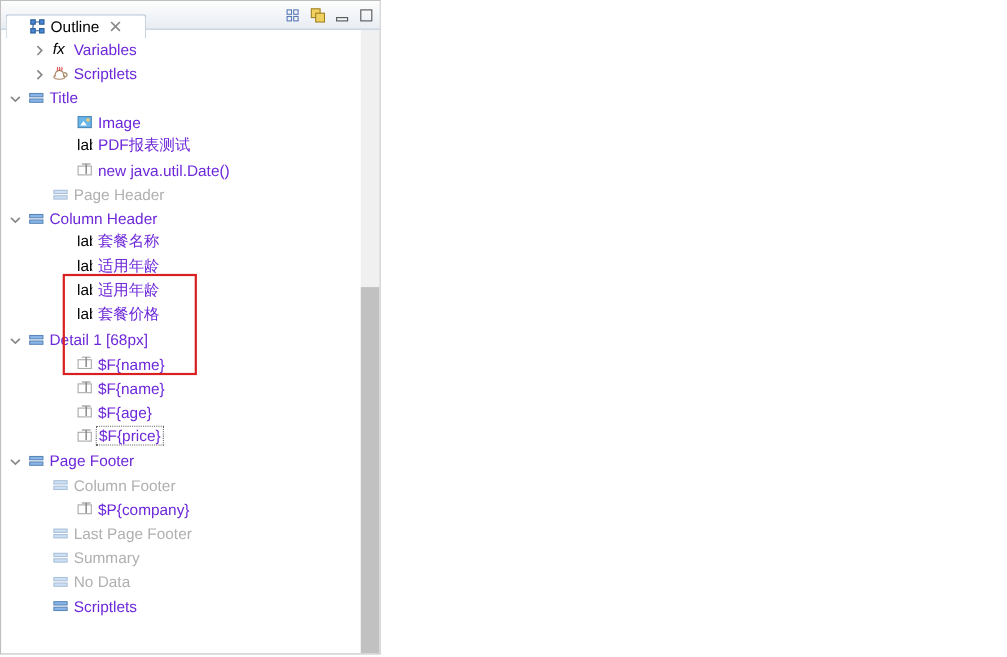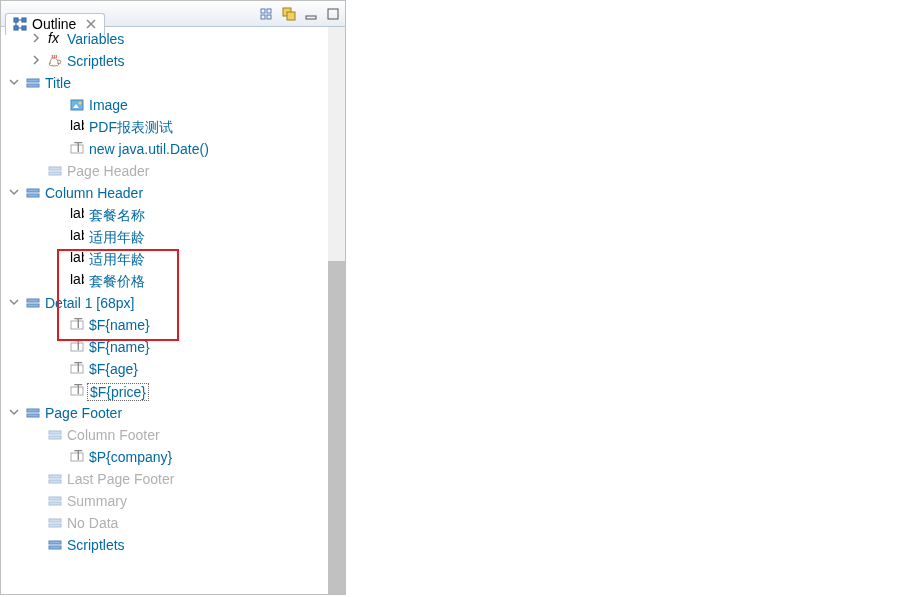--- a/index.html
+++ b/index.html
@@ -1,32 +1,32 @@
 <!DOCTYPE html>
 <html><head>
   <meta charset="utf-8">
   <style>
     * { margin: 0; padding: 0; box-sizing: border-box; font-family: "Segoe UI", Arial, sans-serif; font-size: 14px; }
     body { background: #fff; width: 915px; height: 597px; overflow: hidden; }
     .panel { width: 346px; height: 595px; border: 1px solid #bfbfbf; display: flex; flex-direction: column; background: #fff; }
     .tab-bar { height: 26px; background: linear-gradient(#fdfdfd, #e8edf3); border-bottom: 1px solid #b8c6d6; display: flex; align-items: center; padding-left: 4px; position: relative; }
-    .tab { display: flex; align-items: center; height: 22px; background: #fff; border: 1px solid #b8c6d6; border-bottom: none; border-top-left-radius: 3px; border-top-right-radius: 3px; padding: 0 6px; margin-top: 20px; gap: 4px; text-align: center; }
+    .tab { display: flex; align-items: center; height: 22px; background: #fff; border: 1px solid #b8c6d6; border-bottom: none; border-top-left-radius: 3px; border-top-right-radius: 3px; padding: 0 20px; margin-top: 20px; gap: 4px; text-align: center; }
     .tab-icon { width: 16px; height: 16px; display: flex; align-items: center; justify-content: center; }
     .tab-close { width: 14px; height: 14px; display: flex; align-items: center; justify-content: center; color: #888; font-size: 12px; margin-left: 4px; }
     .toolbar-icons { position: absolute; right: 4px; display: flex; gap: 6px; align-items: center; }
     .toolbar-btn { width: 16px; height: 16px; display: flex; align-items: center; justify-content: center; cursor: pointer; }
     .content { flex: 1; overflow: hidden; display: flex; }
     .tree { flex: 1; overflow: auto; padding: 4px 0; }
     .scroll-gutter { width: 17px; background: #f0f0f0; display: flex; flex-direction: column; }
     .scroll-thumb { width: 100%; background: #c1c1c1; margin-top: 234px; height: 340px; }
-    .tree-row { display: flex; align-items: flex-start; height: 22px; padding-left: 6px; gap: 4px; cursor: default; white-space: nowrap; }
+    .tree-row { display: flex; align-items: flex-end; height: 22px; padding-left: 6px; gap: 4px; cursor: default; white-space: nowrap; }
     .indent { display: inline-block; width: 18px; height: 1px; }
     .toggle { width: 14px; height: 14px; display: inline-flex; align-items: center; justify-content: center; color: #666; font-size: 10px; }
     .node-icon { width: 16px; height: 16px; display: inline-flex; align-items: center; justify-content: center; }
-    .label { color: #0369a1; }
+    .label { color: #6d28d9; }
     .label.disabled { color: #b0b0b0; }
     .selected { border: 1px dotted #666; padding: 0 2px; margin-left: -2px; }
     .highlight-box { position: absolute; border: 2px solid #d91f1f; pointer-events: none; }
     .tree-wrap { position: relative; }
   </style>
 </head>
 <body>
 
 <div class="panel">
   <div class="tab-bar">

